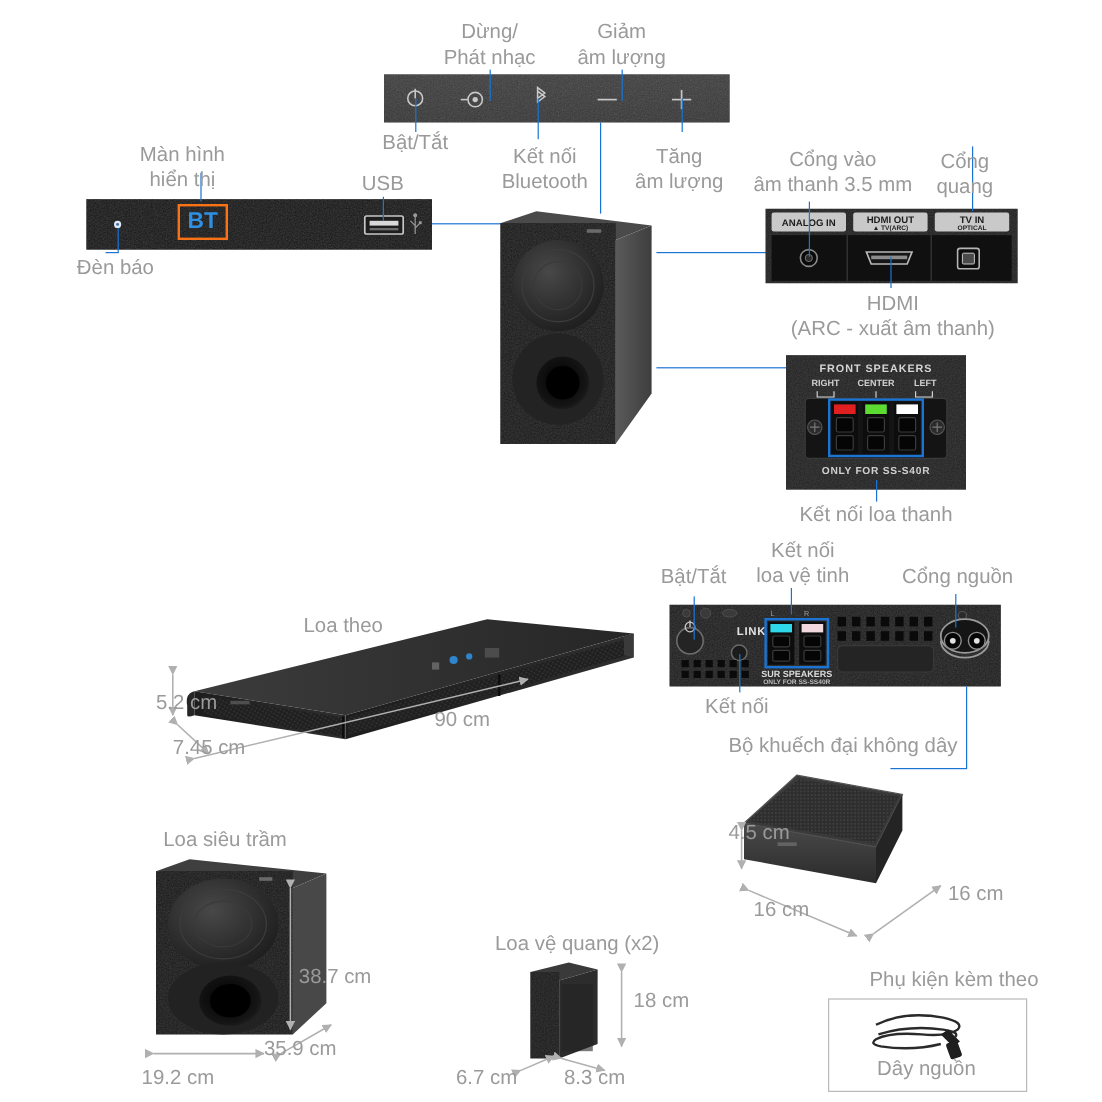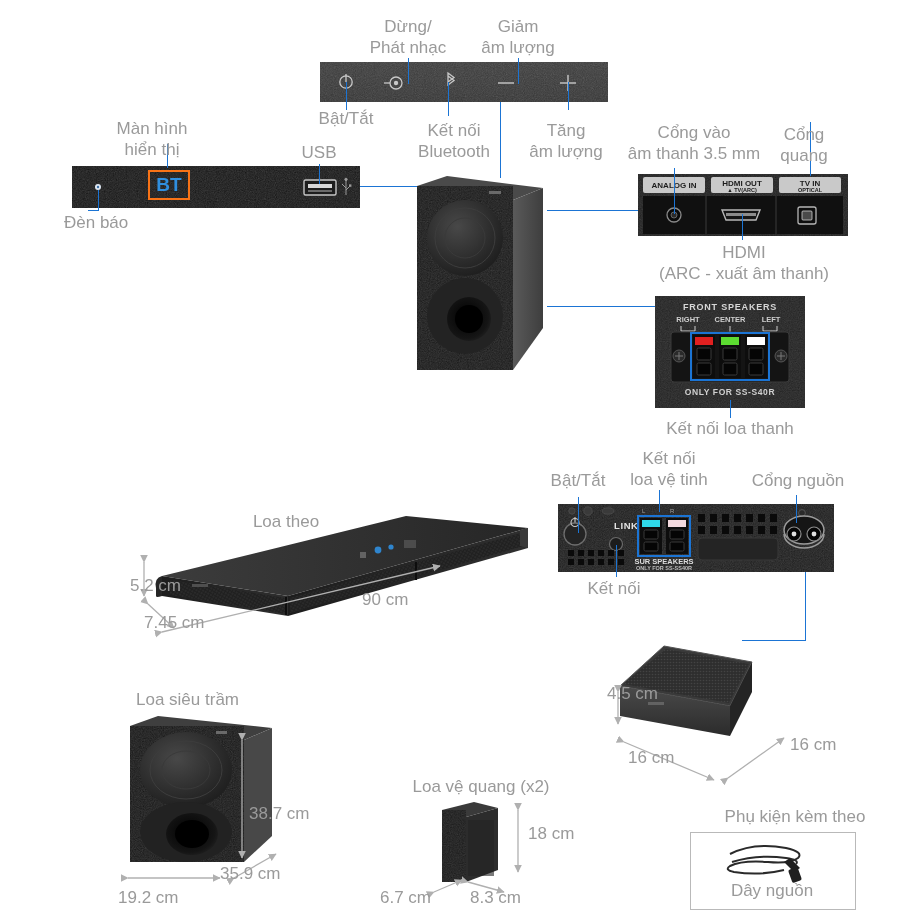--- a/index.html
+++ b/index.html
@@ -329,20 +329,21 @@
 
   <div class="ln lnv" style="left:796px;top:495px;height:28px;"></div>
   <div class="lbl c" style="left:798px;top:470px;">Cổng nguồn</div>
 
   <div class="ln lnv" style="left:616px;top:545px;height:32px;"></div>
   <div class="lbl c" style="left:614px;top:578px;">Kết nối</div>
 
   <div class="ln lnv" style="left:805px;top:572px;height:68px;"></div>
   <div class="ln lnh" style="left:742px;top:640px;width:64px;"></div>
 
+  <div class="lbl" style="left:607px;top:611px;">Bộ khuếch đại không dây</div>
 
   <svg class="panelimg" style="left:148px;top:516px;" width="380" height="108">
     <defs>
       <linearGradient id="barTop" x1="0" y1="0" x2="1" y2="0">
           <stop offset="0" stop-color="#3c3c3c"></stop>
           <stop offset="1" stop-color="#262626"></stop>
         </linearGradient>
       <linearGradient id="barFront" x1="0" y1="0" x2="1" y2="0">
           <stop offset="0" stop-color="#1d1d1d"></stop>
           <stop offset="1" stop-color="#2f2f2f"></stop>

